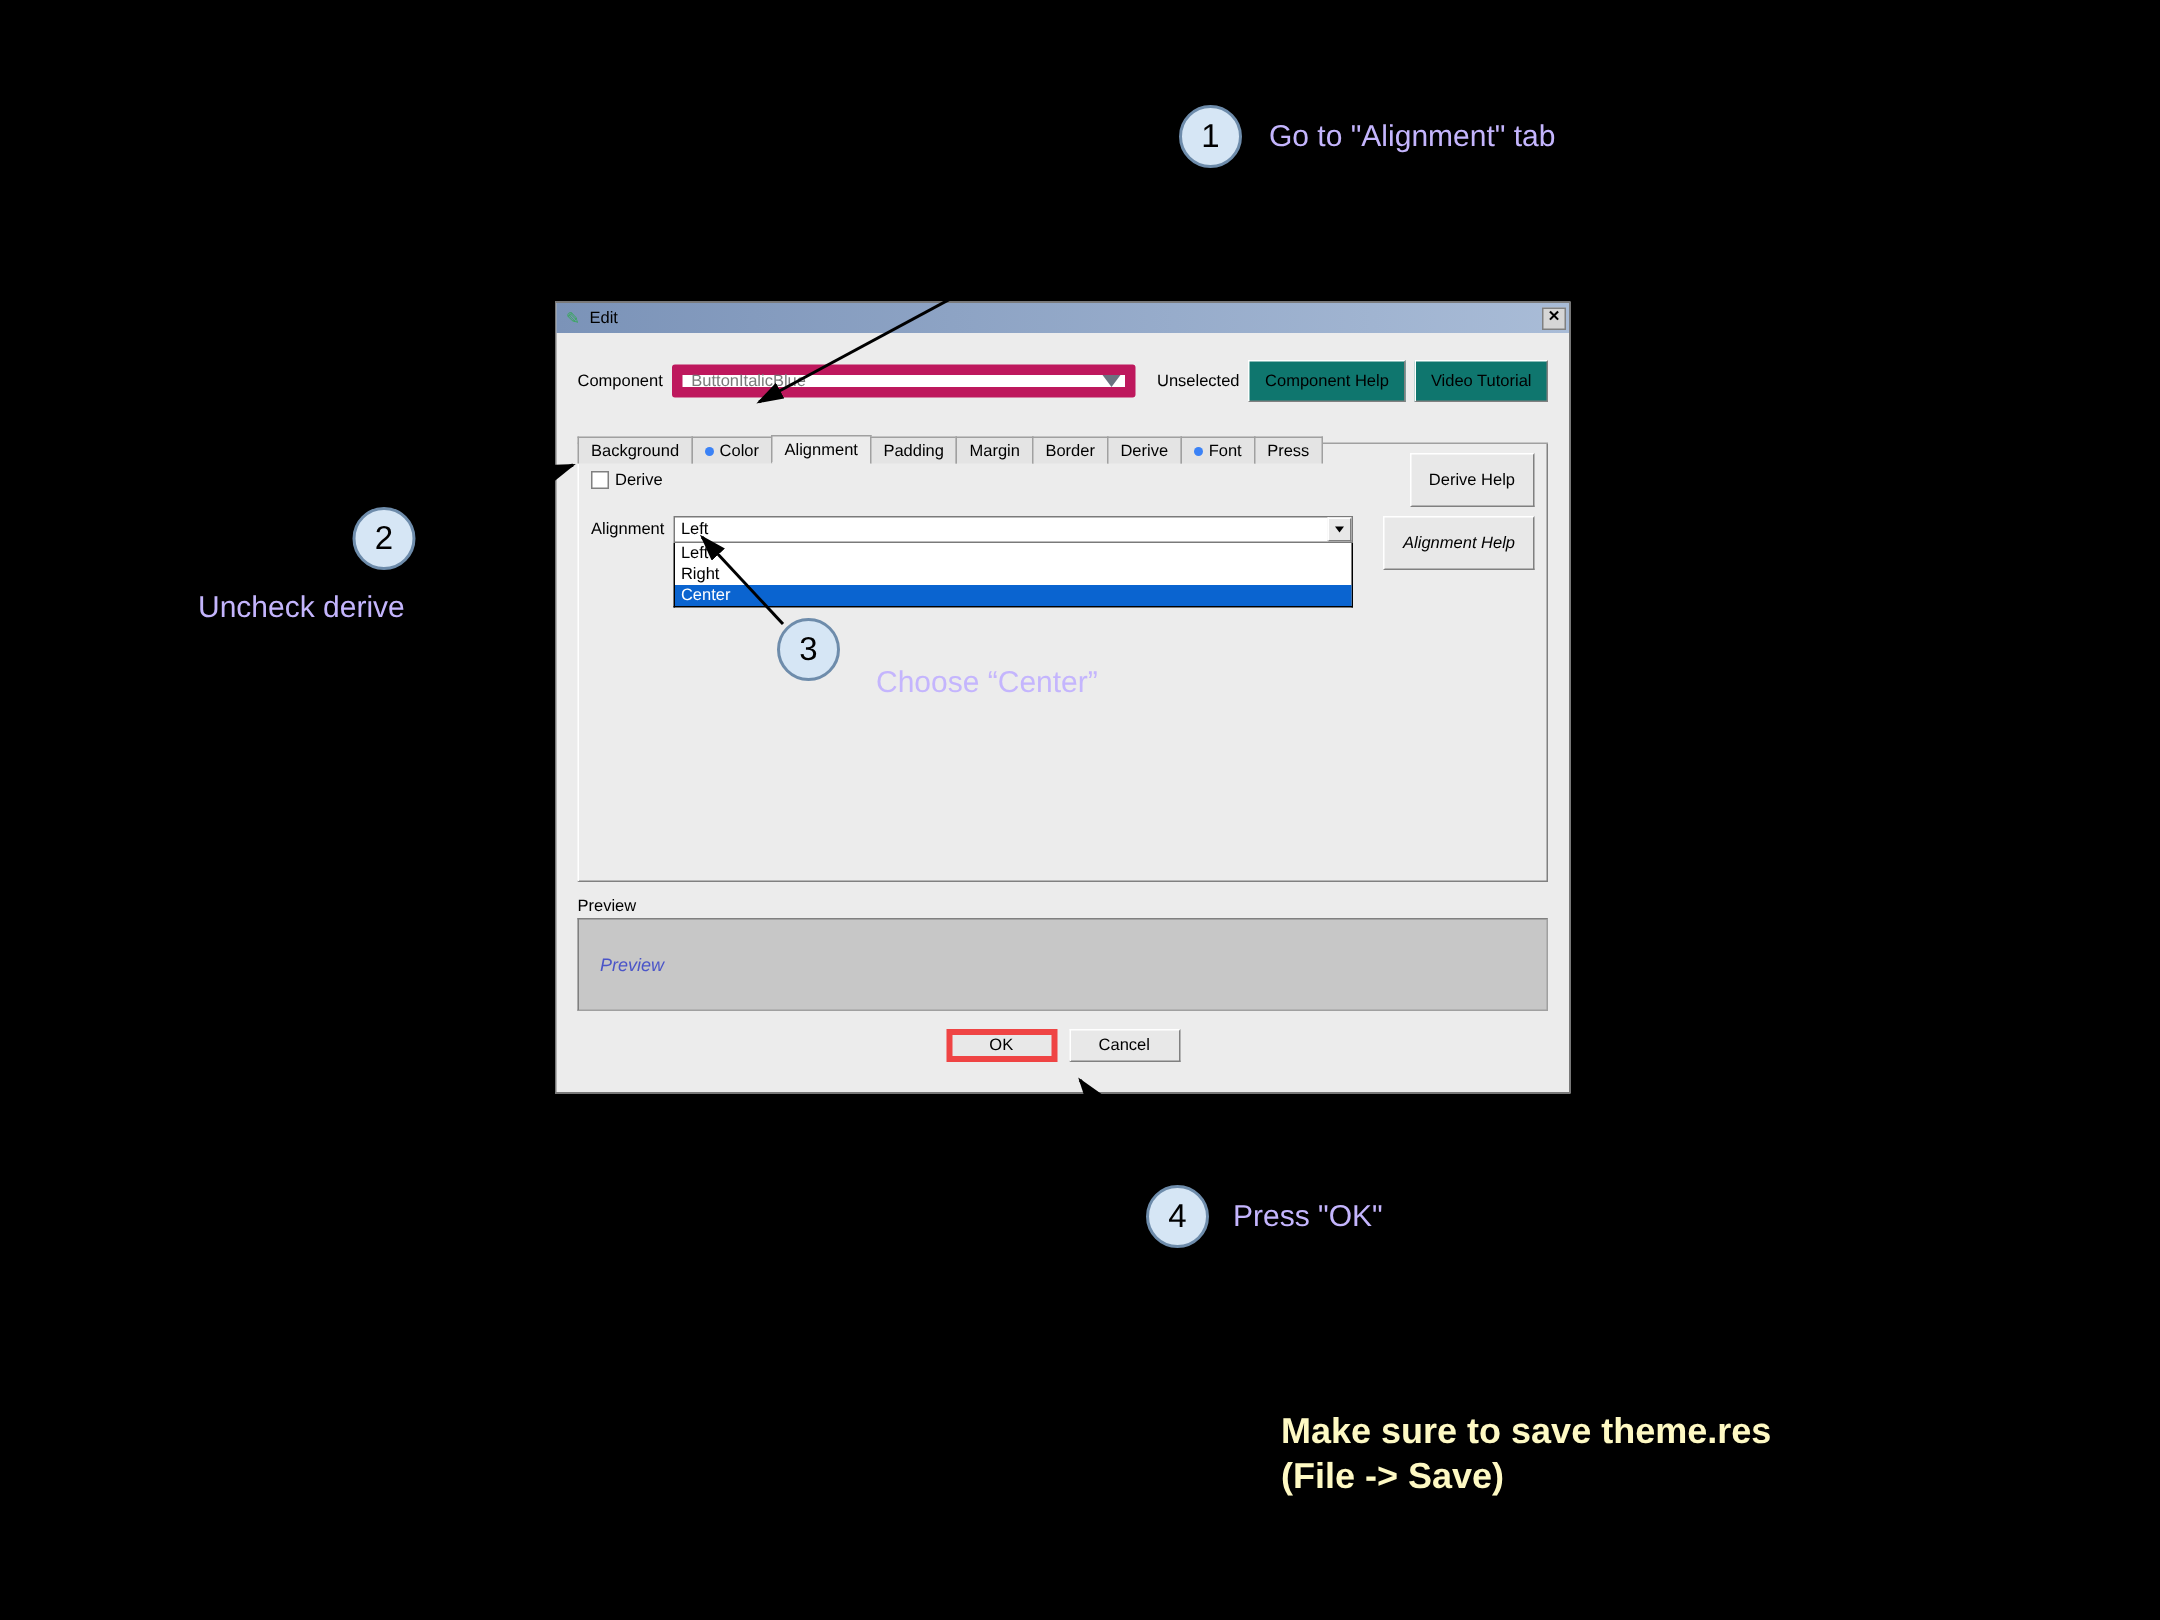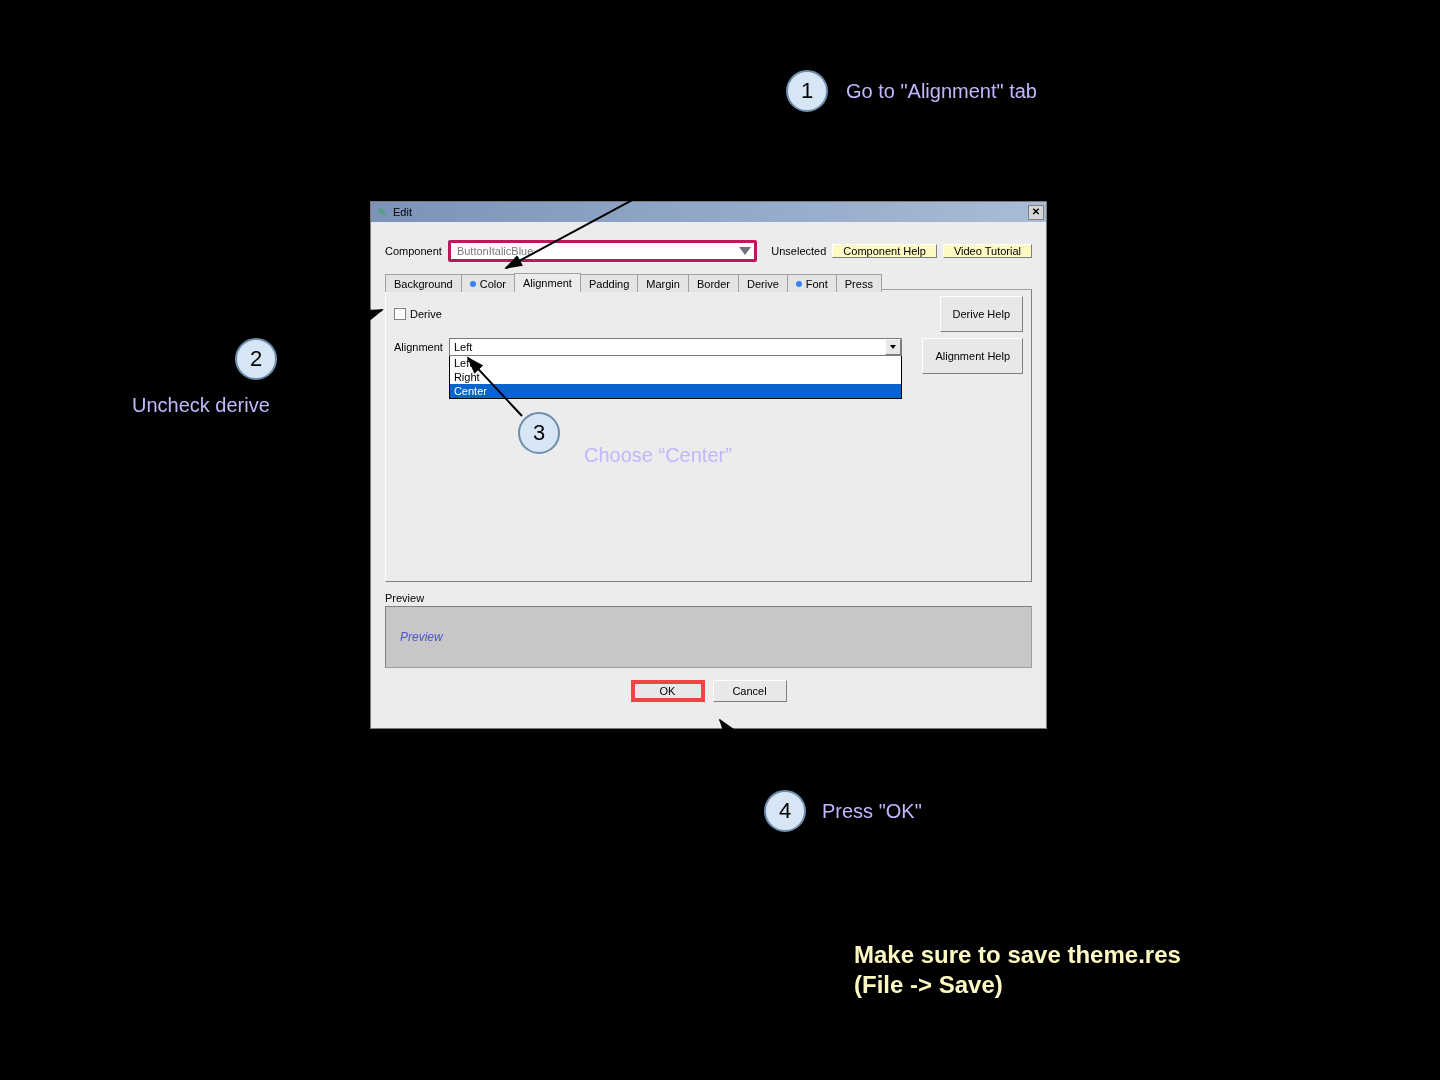--- a/index.html
+++ b/index.html
@@ -38,52 +38,52 @@
     background:#d6d6d6;border:1px solid #808080;
     display:flex;align-items:center;justify-content:center;
     font-size:10px;font-weight:bold;line-height:1;
     cursor:pointer;
   }
   .dlg-body { padding:18px 14px 10px 14px; font-size:11px; color:#000; }
   .row { display:flex; align-items:center; margin-bottom:8px; }
   .lbl { white-space:nowrap; margin-right:6px; }
   .combo-large {
     flex:1; height:22px;
-    background:#fff;border:3px solid #be185d;
+    background:#fff;border:7px solid #be185d;
     border-radius:2px;
     display:flex;align-items:center;
     padding:0 22px 0 6px;
     position:relative;
     color:#888;font-style:normal;
   }
   .combo-arrow {
     position:absolute;right:3px;top:50%;transform:translateY(-50%);
     width:0;height:0;border-left:6px solid transparent;border-right:6px solid transparent;
     border-top:8px solid #6b7280;
   }
   .btn {
-    height:14px;padding:0 10px;font-size:11px;
-    background:#fef9c3;
+    height:28px;padding:0 10px;font-size:11px;
+    background:#0f766e;
     border:1px solid #fff;border-right-color:#808080;border-bottom-color:#808080;
     cursor:pointer;display:inline-flex;align-items:center;justify-content:center;
     margin-left:6px;
     white-space:nowrap;
   }
   .tabs {
     display:flex;align-items:flex-end;
     border-bottom:1px solid #a0a0a0;
     margin-top:2px;
     gap:0;
   }
   .tab {
     font-size:11px;padding:3px 8px 2px;
     border:1px solid #a0a0a0;border-bottom:none;
     background:#e4e4e4;
     margin-right:-1px;
-    position:relative; top:3px;
+    position:relative; top:14px;
     cursor:pointer;
     display:flex;align-items:center;gap:4px;
   }
   .tab.active { background:#ececec;border-bottom:1px solid #ececec; }
   .dot { width:6px;height:6px;border-radius:50%;background:#3b82f6;display:inline-block; }
   .config {
     border:1px solid #a0a0a0;border-top:none;
     border-left-color:#fff;border-right-color:#808080;border-bottom-color:#808080;
     padding:6px 8px 4px 8px;
     min-height:292px;
@@ -216,21 +216,21 @@
             <div class="combo-small">
               <span>Left</span>
               <span class="small-arrow"></span>
             </div>
             <div class="drop-list" id="drop-list">
                 <div class="opt">Left</div>
                 <div class="opt">Right</div>
                 <div class="opt sel">Center</div>
               </div>
           </div>
-          <button class="helpbtn" style="margin-left:20px;">Alignment Help</button>
+          <button class="helpbtn" style="margin-left:20px;font-style:italic;">Alignment Help</button>
         </div>
       </div>
 
       <div class="preview-lbl">Preview</div>
       <div class="preview-box">
         <span class="preview-text">Preview</span>
       </div>
 
       <div class="dlg-buttons">
         <button class="ok-btn">OK</button>

